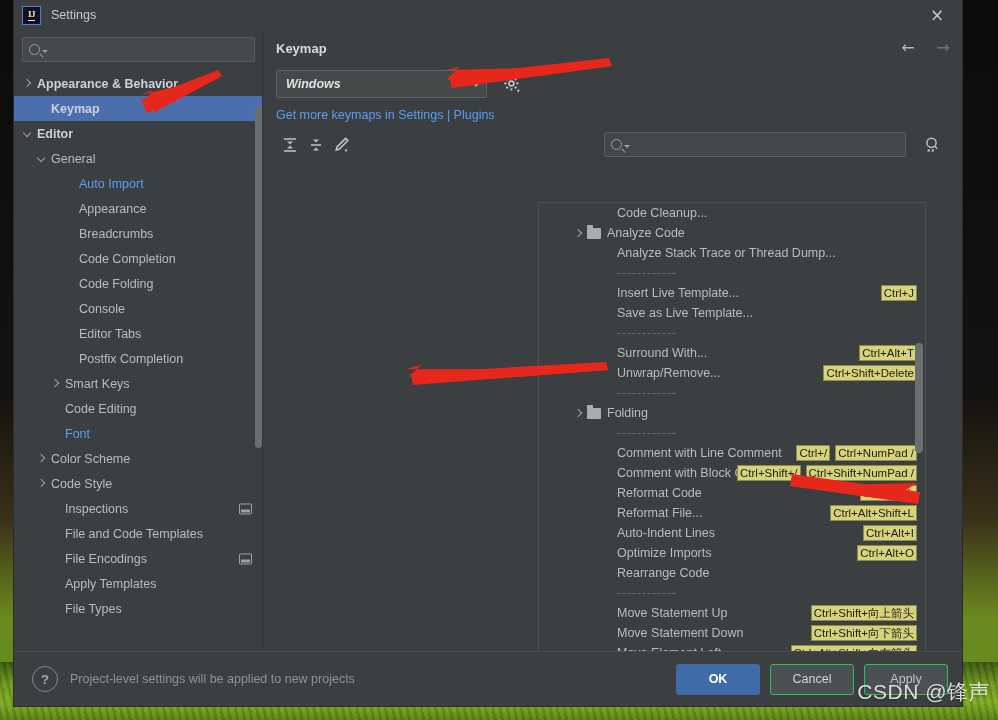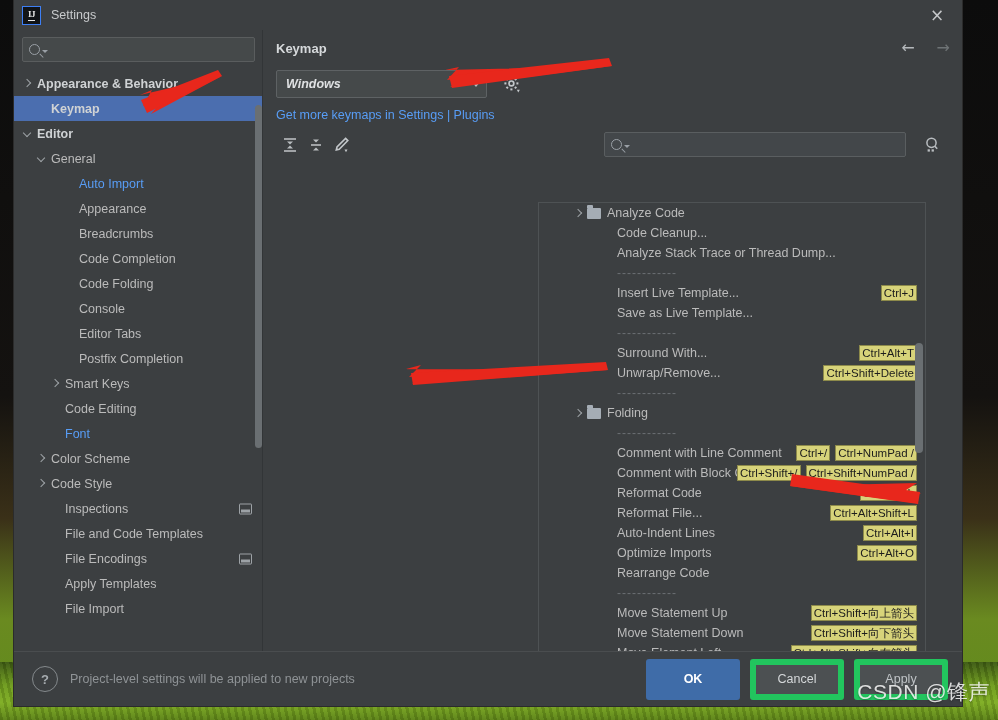--- a/index.html
+++ b/index.html
@@ -206,21 +206,21 @@
   #help-btn{
     width:24px;height:24px;border-radius:50%;border:1.4px solid #84898c;
     display:flex;align-items:center;justify-content:center;
     color:#a7acb0;font-size:13px;font-weight:bold;cursor:pointer;flex:0 0 24px;
   }
   #footer-note{margin-left:12px;font-size:12.5px;color:#8f9396;}
   #footer-btns{margin-left:auto;display:flex;gap:10px;}
   .btn{
     min-width:82px;height:29px;border-radius:3px;font-size:12.5px;
     display:flex;align-items:center;justify-content:center;cursor:pointer;
-    border:6px solid #22c55e;background:#4c5052;color:#d4d7d9;
+    border:1px solid #22c55e;background:#4c5052;color:#d4d7d9;
     font-family:"Liberation Sans",sans-serif;
   }
   .btn.primary{background:#3f6ca8;border-color:#3f6ca8;color:#ffffff;font-weight:bold;}
   .btn.dim{color:#bfc3c6;}
 
   
   .arrow-svg{position:absolute;pointer-events:none;}
 
   
   #watermark{
@@ -362,21 +362,21 @@
             <div class="mod"></div>
           </div>
           <div class="srow">
             <div style="width: 37px; flex: 0 0 37px;"></div>
             <div class="arr"></div>
             <span>Apply Templates</span>
           </div>
           <div class="srow">
             <div style="width: 37px; flex: 0 0 37px;"></div>
             <div class="arr"></div>
-            <span>File Import</span>
+            <span>File Types</span>
           </div>
           <div class="srow">
             <div style="width: 37px; flex: 0 0 37px;"></div>
           </div>
         </div>
       <div id="sb-scroll"></div>
     </div>
 
     <div id="rightpane">
 
@@ -449,28 +449,28 @@
             <line x1="12.9" y1="10.2" x2="15.2" y2="12.8" stroke="#b9bdc0" stroke-width="1.6"></line>
             <rect x="5.6" y="13.3" width="2.3" height="2.3" fill="#b9bdc0"></rect>
             <rect x="9.6" y="13.3" width="2.3" height="2.3" fill="#b9bdc0"></rect>
           </svg>
         </div>
       </div>
 
       <div id="km-tree-wrap">
         <div id="km-tree-inner">
             <div class="krow">
+              <div style="width: 68px; flex: 0 0 68px;"></div>
+              <span>Code Cleanup...</span>
+            </div>
+            <div class="krow">
               <div class="kindent" style="width: 24px; flex: 0 0 24px;"></div>
               <div class="karr right"></div>
               <div class="kfolder"></div>
               <span>Analyze Code</span>
-            </div>
-            <div class="krow">
-              <div style="width: 68px; flex: 0 0 68px;"></div>
-              <span>Code Cleanup...</span>
             </div>
             <div class="krow">
               <div style="width: 68px; flex: 0 0 68px;"></div>
               <span>Analyze Stack Trace or Thread Dump...</span>
             </div>
             <div class="krow">
               <div style="width: 68px; flex: 0 0 68px;"></div>
               <span class="ksep">------------</span>
             </div>
             <div class="krow">

